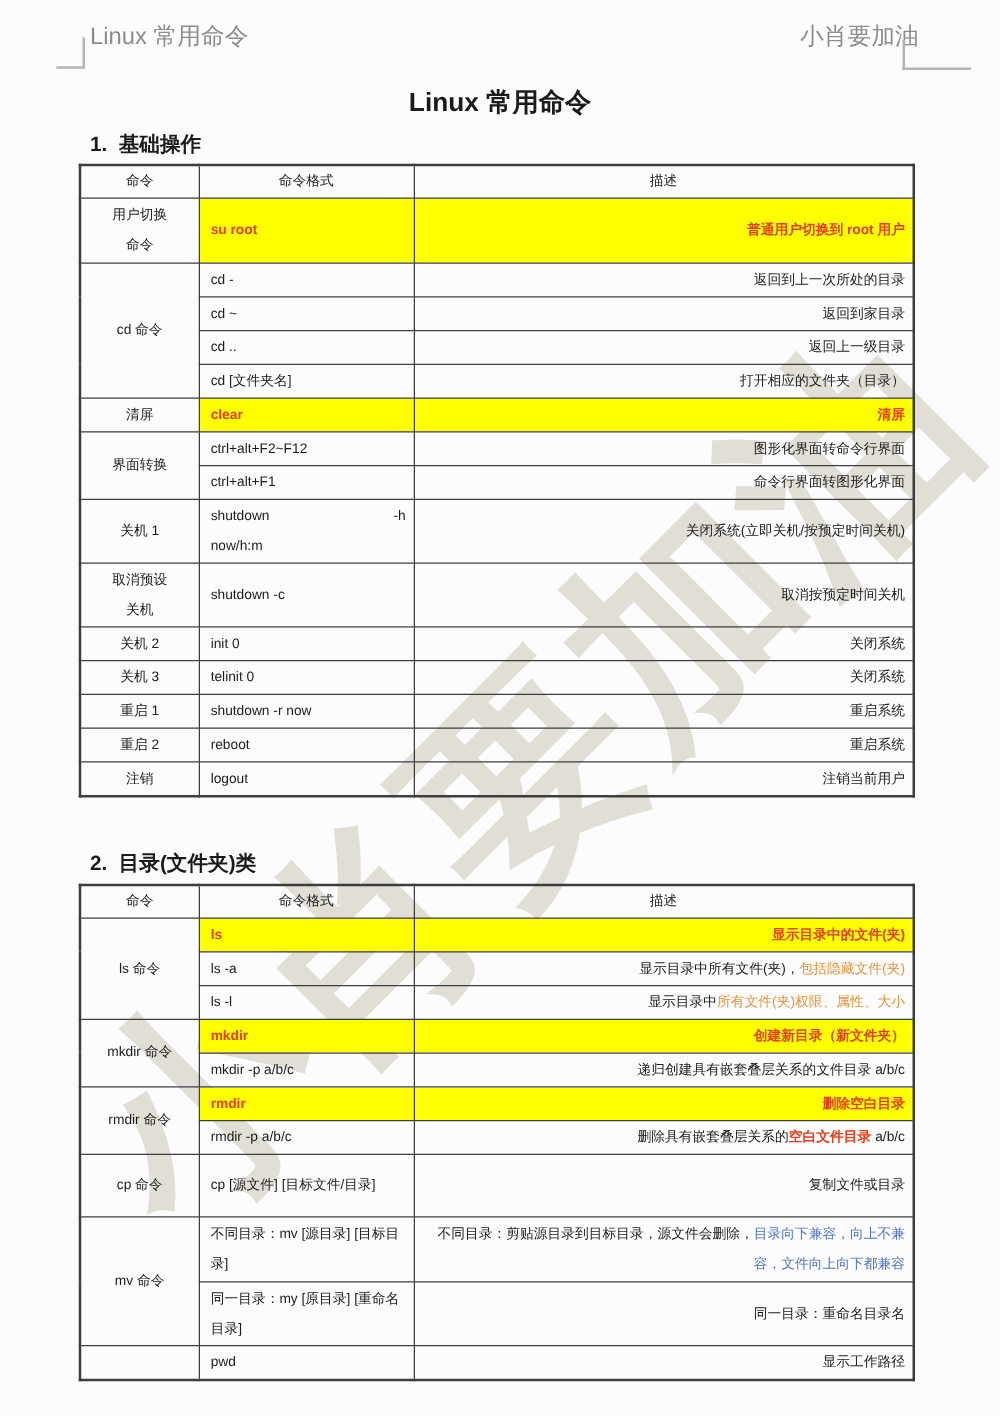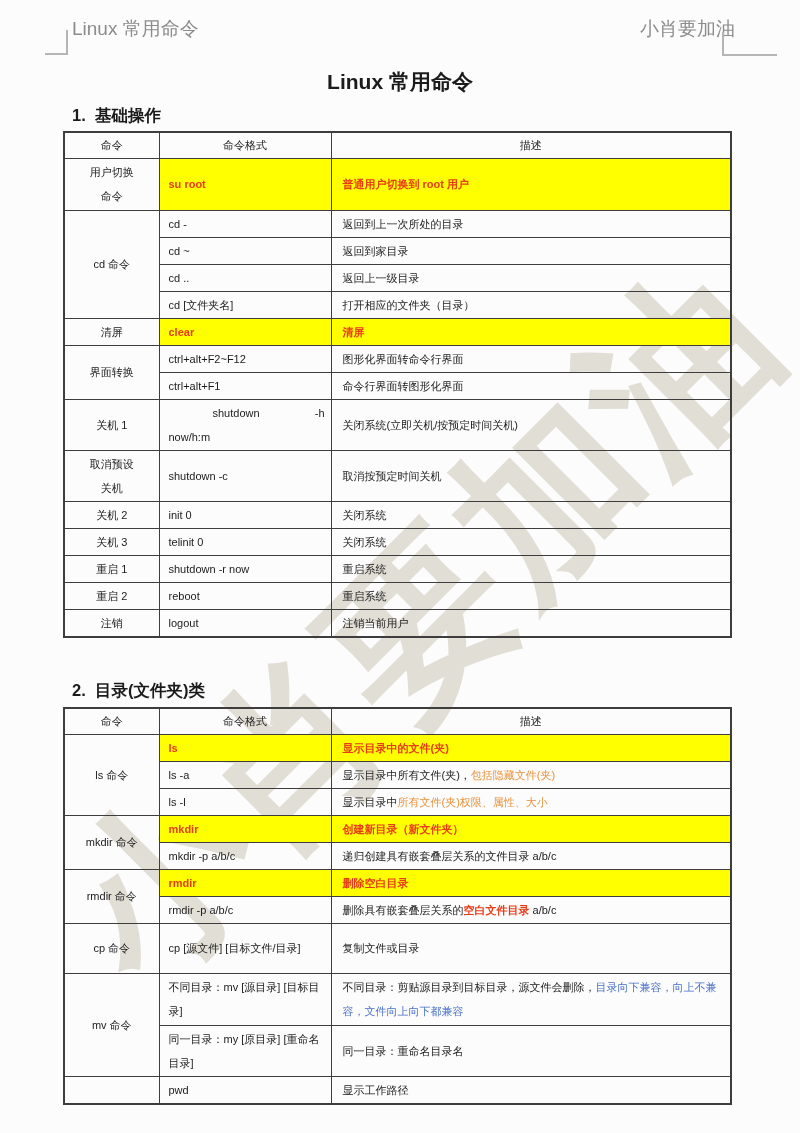--- a/index.html
+++ b/index.html
@@ -35,27 +35,27 @@
   #tbl-0{top:131px;}
   #tbl-1{top:707px;}
   table.cmd-table{border-collapse:collapse;table-layout:fixed;width:667px;
     border:2px solid var(--border);font-size:11px;color:var(--ink);}
   table.cmd-table th{border:1.4px solid var(--border);font-weight:normal;
     text-align:center;height:26px;line-height:24px;}
   table.cmd-table td{border:1.4px solid var(--border);vertical-align:middle;
     line-height:24px;word-break:break-all;overflow:hidden;}
   td.col0{text-align:center;padding:1px 4px;}
   td.col1{text-align:left;padding:1px 6px 1px 9px;}
-  td.col2{text-align:left;padding:1px 6px 1px 11px;}
+  td.col2{text-align:right;padding:1px 6px 1px 11px;}
   td.hl{background:var(--hl);color:var(--red);font-weight:bold;}
   td.vtop{vertical-align:top;}
   .run-red{color:var(--red);font-weight:bold;}
   .run-orange{color:var(--orange);}
   .run-blue{color:var(--blue);}
-  .split-line{display:flex;justify-content:space-between;margin-left:44px;}
+  .split-line{display:flex;justify-content:space-between;}
 </style>
 </head>
 <body>
 
 <div class="page">
   <div class="watermark">小肖要加油</div>
   <div class="content">
     <div class="hdr-left">Linux 常用命令</div>
     <div class="hdr-right">小肖要加油</div>
     <div class="crop-left"></div>

